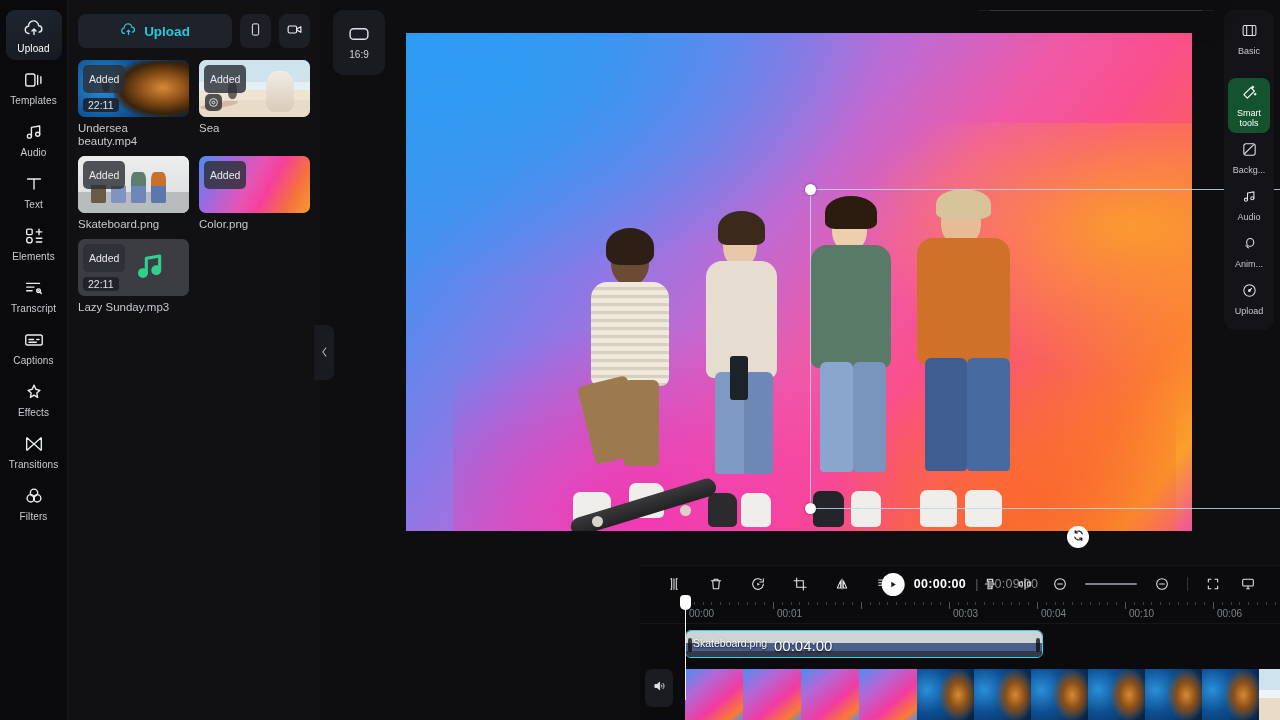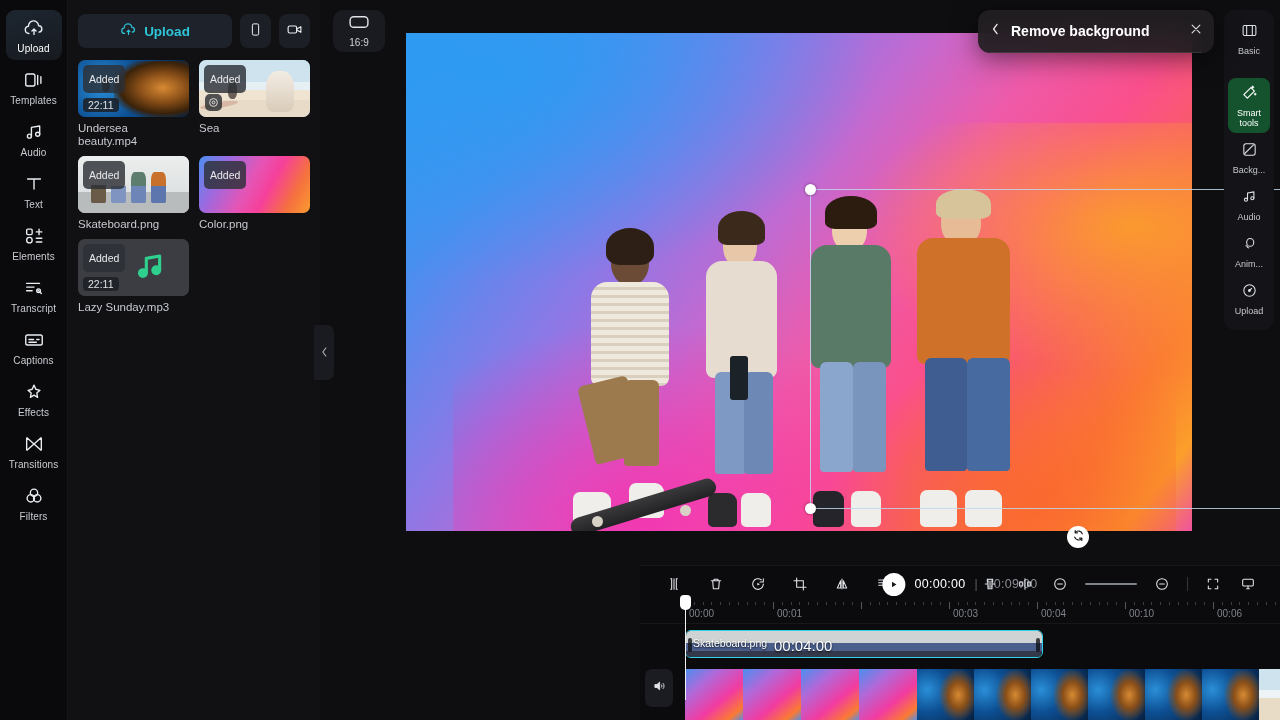--- a/index.html
+++ b/index.html
@@ -90,21 +90,21 @@
   .art-skate .p4{left:66%;background:linear-gradient(#c8702c 44%,#5d76ad 44%);}
 
   .art-color{position:absolute;inset:0;background:
      linear-gradient(118deg,#4a8ff0 0%,#9b6ae0 22%,#e455b6 46%,#f6409a 62%,#f5713f 82%,#fa9a2e 100%);}
 
   .art-audio{position:absolute;inset:0;background:#3b3d42;}
 
   
   .stage { flex:1; position:relative; background:#0e0e11; height:720px; }
   .ratio-btn{
-    position:absolute; left:13px; top:10px; width:52px; height:42px;
+    position:absolute; left:13px; top:10px; width:52px; height:65px;
     background:#1a1b20; border-radius:10px; display:flex; flex-direction:column;
     align-items:center; justify-content:center; gap:3px; cursor:pointer; z-index:6;
   }
   .ratio-lbl{ font-size:10px; color:#cfd2d8; }
 
   .collapse{
     position:absolute; left:-6px; top:325px; width:20px; height:55px;
     background:#1a1b20; border-radius:0 7px 7px 0;
     display:flex; align-items:center; justify-content:center; cursor:pointer; z-index:7;
   }
@@ -199,21 +199,21 @@
   }
   .tl-bar{ height:36px; display:flex; align-items:center; position:relative; }
   .tl-left{ position:absolute; left:24px; display:flex; align-items:center; gap:22px; }
   .ico-btn{ width:20px; height:20px; display:flex; align-items:center; justify-content:center; cursor:pointer; }
   .tl-center{
     position:absolute; left:50%; transform:translateX(-50%);
     display:flex; align-items:center; gap:9px;
   }
   .play{ width:23px; height:23px; border-radius:50%; background:#fff;
     display:flex; align-items:center; justify-content:center; cursor:pointer; }
-  .t-cur{ font-size:12.5px; font-weight:400; color:#fff; letter-spacing:.3px; }
+  .t-cur{ font-size:12.5px; font-weight:700; color:#fff; letter-spacing:.3px; }
   .t-sep{ color:#5d6067; font-size:12px; }
   .t-tot{ font-size:12.5px; color:#8b8e95; letter-spacing:.3px; }
   .tl-right{ position:absolute; right:22px; display:flex; align-items:center; gap:15px; }
   .zbar{ width:52px; height:2px; background:#7e828a; border-radius:2px; }
   .vdiv{ width:1px; height:14px; background:#33353b; }
 
   
   .ruler{ position:relative; height:22px; border-bottom:1px solid #17171a; }
   .tick{ position:absolute; top:0; width:1px; height:4px; background:#3b3e45; }
   .tick.maj{ height:7px; background:#55585f; }
@@ -543,33 +543,20 @@
           <svg width="13" height="13" viewBox="0 0 24 24" fill="none" stroke="#1c1c20" stroke-width="2.2" stroke-linecap="round" stroke-linejoin="round">
               <path d="M19 9a7.5 7.5 0 0 0-12.9-2.6"></path>
               <path d="M5 15a7.5 7.5 0 0 0 12.9 2.6"></path>
               <path d="M6 3v4h4M18 21v-4h-4"></path>
             </svg>
         </span>
       </div>
     </div>
 
     <div class="pop">
-      <div class="pop-hd">
-        <span>
-          <svg width="11" height="14" viewBox="0 0 12 18" fill="none" stroke="#e6e6e8" stroke-width="1.7" stroke-linecap="round" stroke-linejoin="round">
-              <path d="M8 3 3.5 9 8 15"></path>
-            </svg>
-        </span>
-        <span class="pop-title">Remove background</span>
-        <span class="pop-x">
-          <svg width="14" height="14" viewBox="0 0 18 18" fill="none" stroke="#d9d9dc" stroke-width="1.5" stroke-linecap="round">
-              <path d="M4 4l10 10M14 4L4 14"></path>
-            </svg>
-        </span>
-      </div>
       <div class="pop-div"></div>
     </div>
 
     <div class="rrail">
       <div class="rr-item">
         <span>
           <svg width="17" height="17" viewBox="0 0 24 24" fill="none" stroke="#dfe2e8" stroke-width="1.5">
               <rect x="3" y="5" width="18" height="14" rx="2"></rect>
               <path d="M8 5v14M16 5v14"></path>
             </svg>

